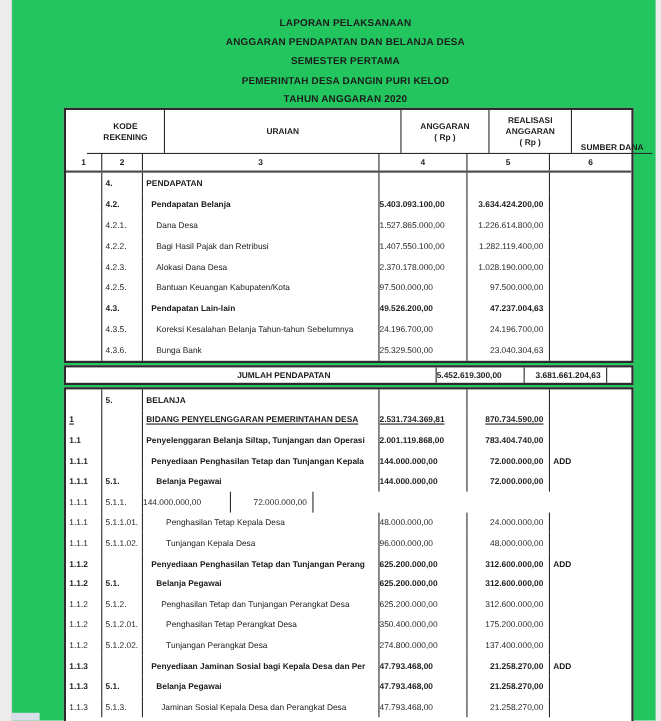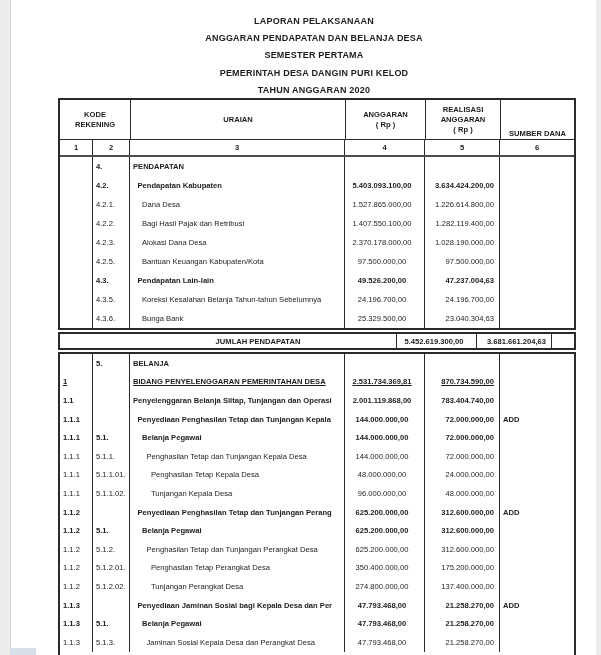--- a/index.html
+++ b/index.html
@@ -1,19 +1,19 @@
 <!DOCTYPE html>
 <html><head>
 <meta charset="utf-8">
 <style>
   * { margin:0; padding:0; box-sizing:border-box; }
   html,body { width:601px; height:655px; overflow:hidden; background:#ececec;
               font-family:"Liberation Sans", sans-serif; color:#1c1c1c; }
   #page { position:absolute; left:10px; top:0; width:586px; height:655px;
-          background:#ffffff; border-left:1px solid #d5d5d5; }
+          background:#22c55e; border-left:1px solid #d5d5d5; }
   #artifact { position:absolute; left:10px; bottom:0; width:26px; height:7px;
               background:#d7dfeb; }
 
   
   #title-block { position:absolute; left:10px; top:13px; width:586px;
                  text-align:center; font-weight:bold; font-size:9px;
                  line-height:17.2px; letter-spacing:.2px; }
 
   
   .band { position:absolute; left:47px; width:518px; border:2px solid #2b2b2b;
@@ -22,26 +22,26 @@
   #band-jumlah     { top:332px; height:18px; }
   #band-belanja    { top:352px; height:306px; }
 
   .row, .hrow { display:flex; width:100%; }
   .cell { display:flex; align-items:center; overflow:hidden; white-space:nowrap;
           border-right:1px solid #2b2b2b; }
   .cell:last-child { border-right:none; }
   .c1 { width:33px; padding-left:3px; }
   .c2 { width:37px; padding-left:3px; }
   .c3 { width:215px; }
-  .c4 { width:80px; justify-content:center; padding-right:5px; }
+  .c4 { width:80px; justify-content:flex-start; padding-right:5px; }
   .c5 { width:75px; justify-content:flex-end; padding-right:5px; }
   .c6 { flex:1; padding-left:3px; }
 
   
-  .hrow1 { height:40px; border-bottom:1px solid #2b2b2b; font-weight:bold; }
+  .hrow1 { height:40px; border-bottom:1px solid #2b2b2b; font-weight:bold;margin-left:19px; }
   .hrow1 .cell { flex-direction:column; justify-content:center; text-align:center;
                  line-height:10px; padding:0; }
   .hrow2 { height:17px; border-bottom:2px solid #4d4d4d; font-weight:bold; }
   .hrow2 .cell { justify-content:center; padding:0; }
   .hk { width:71px; }
 
   
   #band-pendapatan .row { height:19px; }
   #band-belanja .row { height:18.6px; }
   .s-section .ct, .s-bold .ct, .s-boldline .ct { font-weight:bold; }
@@ -117,21 +117,21 @@
           </div>
   </div>
         <div class="row s-bold">
     <div class="cell c1">
             <span class="ct"></span>
           </div>
     <div class="cell c2">
             <span class="ct">4.2.</span>
           </div>
     <div class="cell c3">
-            <span class="ct" style="padding-left: 7.5px;">Pendapatan Kabupaten</span>
+            <span class="ct" style="padding-left: 7.5px;">Pendapatan Belanja</span>
           </div>
     <div class="cell c4">
             <span class="ct">5.403.093.100,00</span>
           </div>
     <div class="cell c5">
             <span class="ct">3.634.424.200,00</span>
           </div>
     <div class="cell c6">
             <span class="ct"></span>
           </div>
@@ -396,23 +396,20 @@
             <span class="ct"></span>
           </div>
   </div>
         <div class="row s-normal">
     <div class="cell c1">
             <span class="ct">1.1.1</span>
           </div>
     <div class="cell c2">
             <span class="ct">5.1.1.</span>
           </div>
-    <div class="cell c3">
-            <span class="ct" style="padding-left: 16.5px;">Penghasilan Tetap dan Tunjangan Kepala Desa</span>
-          </div>
     <div class="cell c4">
             <span class="ct">144.000.000,00</span>
           </div>
     <div class="cell c5">
             <span class="ct">72.000.000,00</span>
           </div>
     <div class="cell c6">
             <span class="ct"></span>
           </div>
   </div>

